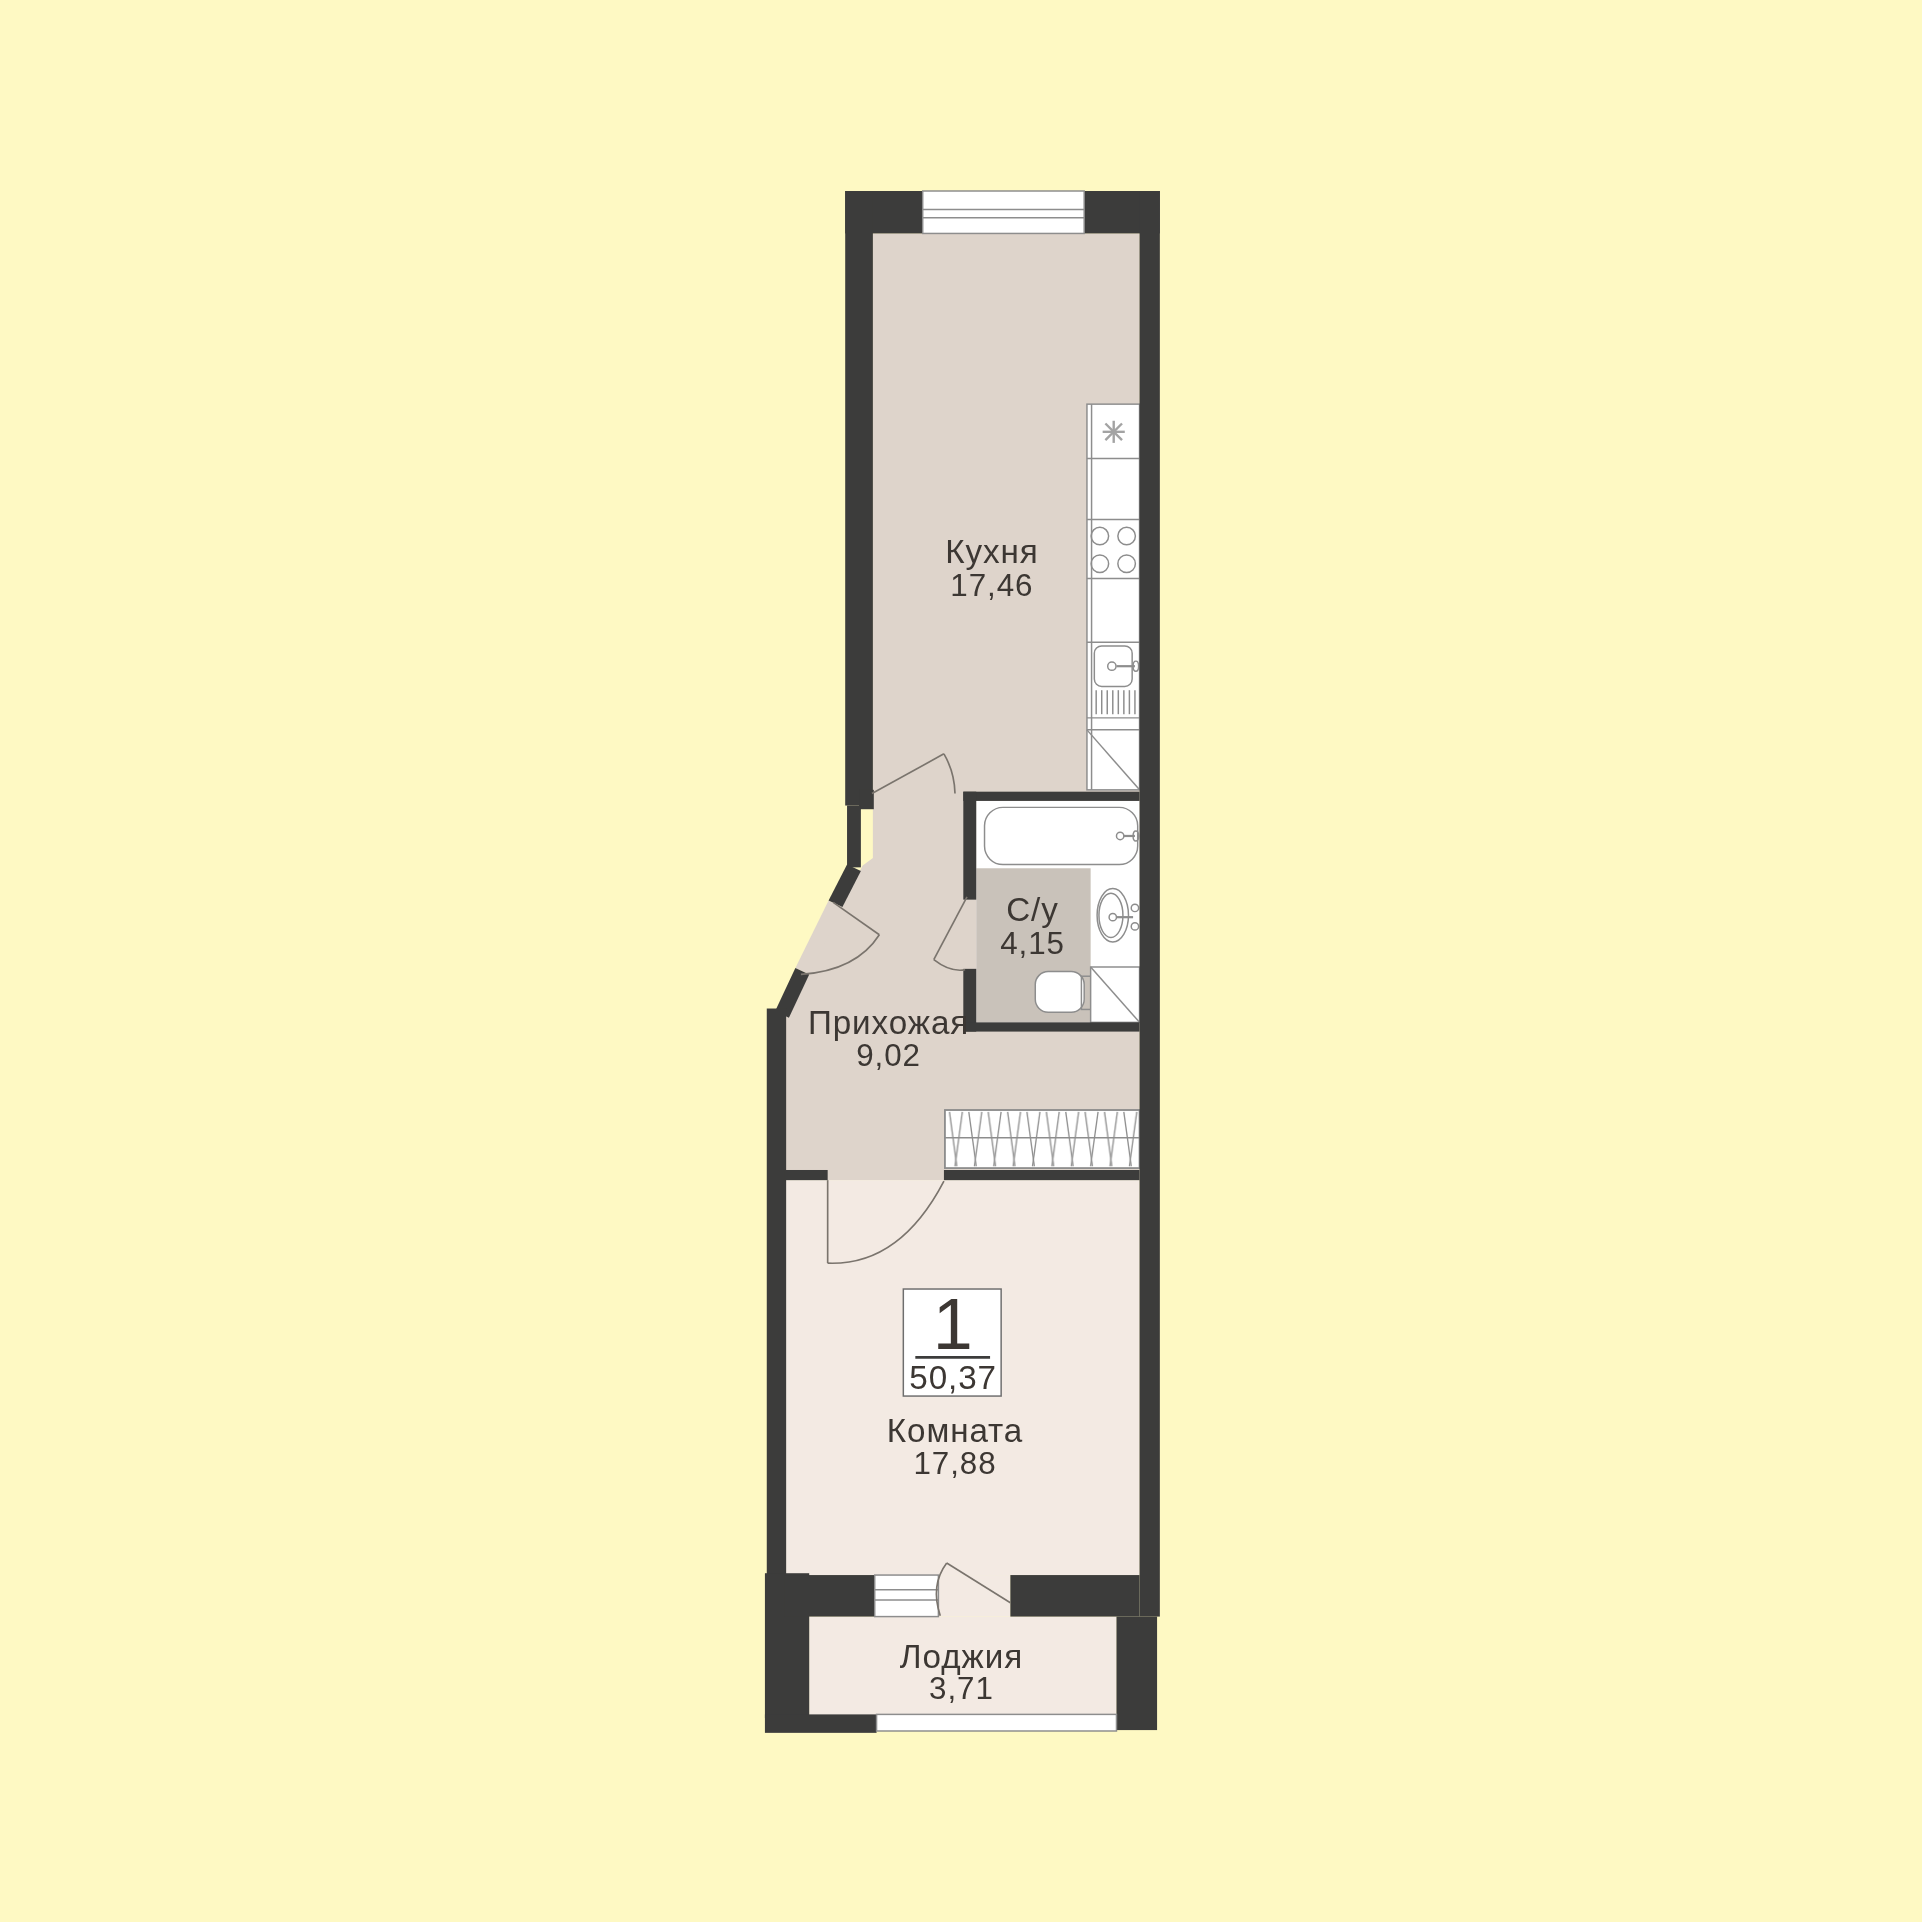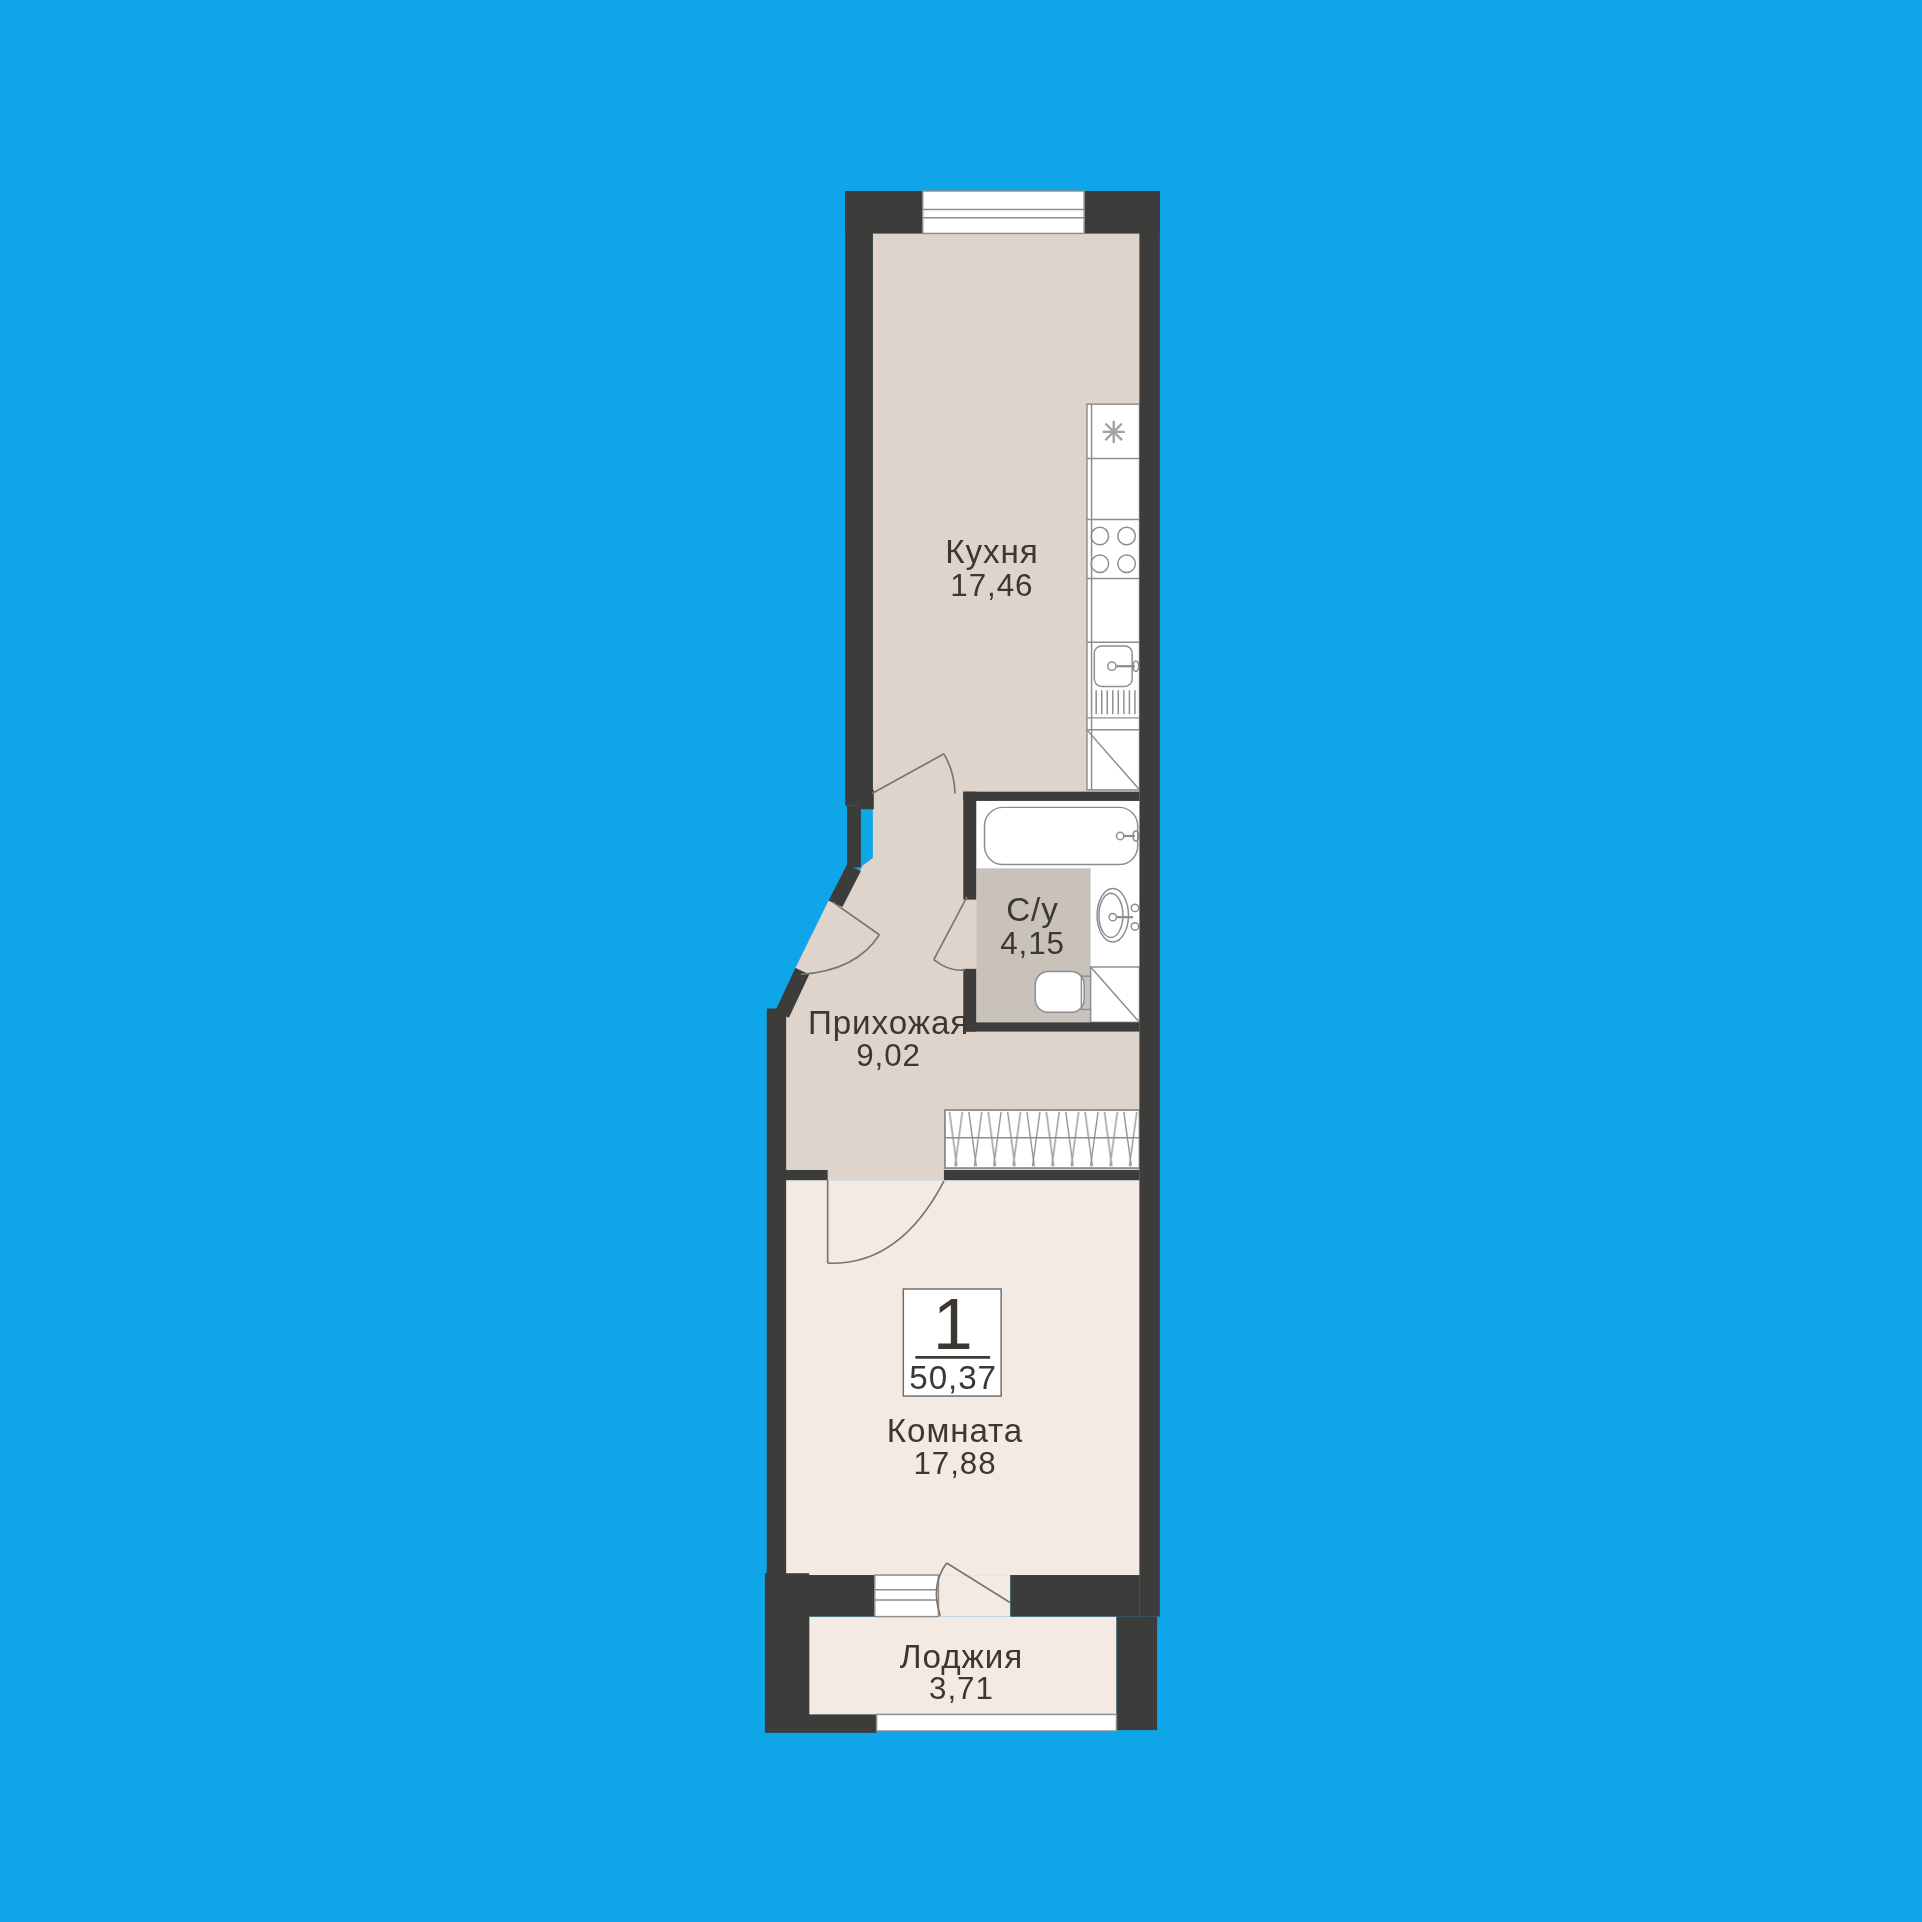--- a/index.html
+++ b/index.html
@@ -1,16 +1,16 @@
 <!DOCTYPE html>
 <html style="font-size:14.8px"><head>
 <meta charset="utf-8">
 <style>
   html,body{margin:0;padding:0;background:#ffffff;}
-  .stage{position:relative;width:1922px;height:1922px;background:#0ea5e9;overflow:hidden;}
+  .stage{position:relative;width:1922px;height:1922px;background:#fef9c3;overflow:hidden;}
   svg{display:block;}
   text{font-family:"Liberation Sans", sans-serif;fill:#3c3733;letter-spacing:1px;}
   .room-name{font-size:36px;}
   .room-area{font-size:34px;}
   .badge-num{font-size:78px;}
   .badge-area{font-size:36px;}
   text{text-anchor:middle;}
 </style>
 </head>
 <body>

